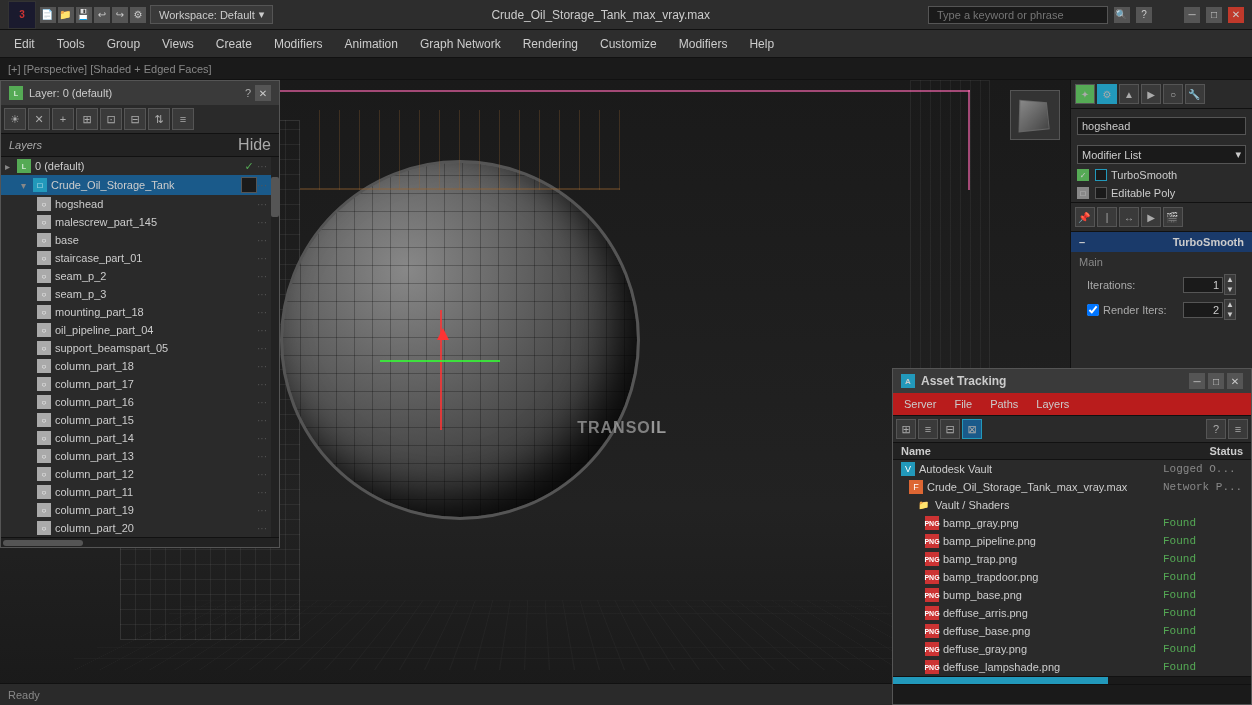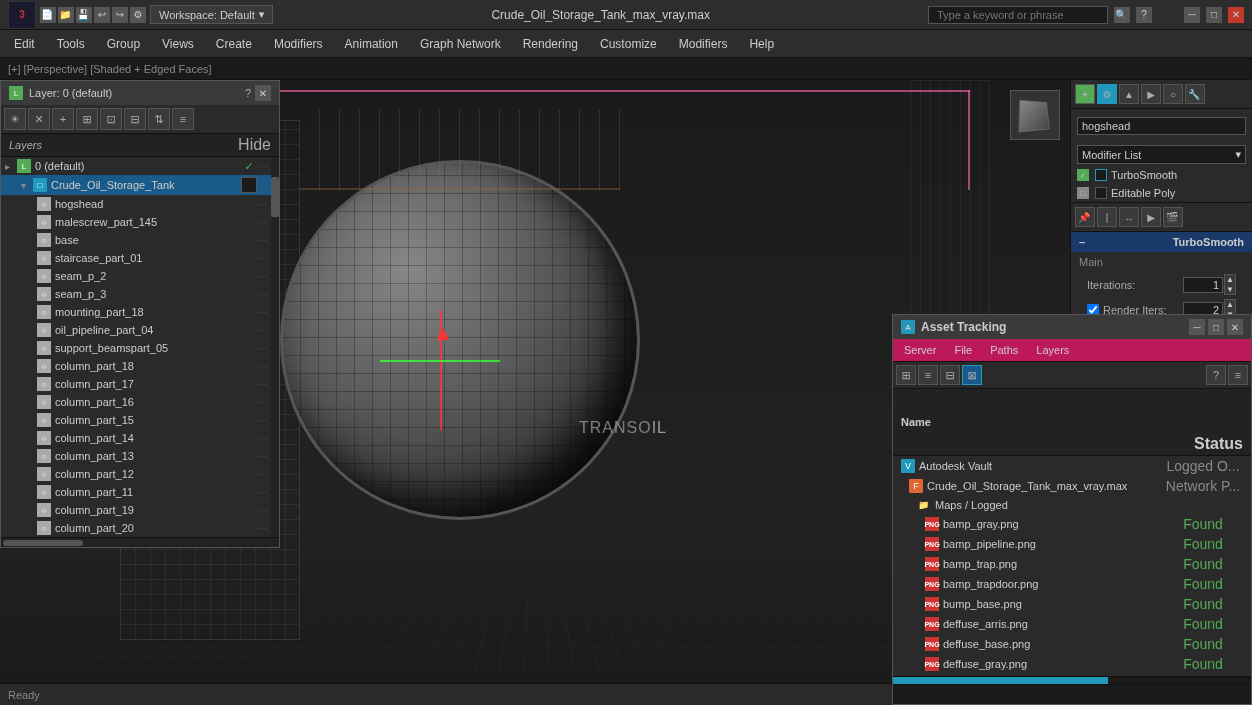--- a/index.html
+++ b/index.html
@@ -74,40 +74,40 @@
     .layer-visible-box { width: 16px; height: 16px; border: 1px solid #555; background: #1a1a1a; margin-left: 2px; }
     #scrollbar { width: 8px; background: #222; }
     .scroll-thumb { width: 8px; height: 40px; background: #555; border-radius: 2px; }
 
     
     #asset-tracking { position: absolute; right: 0; bottom: 0; width: 360px; background: #2a2a2a; border: 1px solid #555; z-index: 20; }
     .at-header { background: #3a3a3a; padding: 4px 8px; display: flex; align-items: center; justify-content: space-between; }
     .at-title { font-size: 12px; color: #ccc; font-weight: bold; display: flex; align-items: center; gap: 6px; }
     .at-win-btns { display: flex; gap: 3px; }
     .at-win-btn { width: 16px; height: 16px; background: #555; display: flex; align-items: center; justify-content: center; cursor: pointer; font-size: 10px; color: #ccc; }
-    .at-menu { display: flex; align-items: center; gap: 2px; padding: 3px; background: #be185d; border-bottom: 1px solid #111; }
+    .at-menu { display: flex; align-items: center; gap: 2px; padding: 3px; background: #b91c1c; border-bottom: 1px solid #111; }
     .at-menu-item { padding: 2px 8px; color: #ccc; font-size: 11px; cursor: pointer; }
     .at-toolbar { display: flex; align-items: center; padding: 3px; gap: 2px; background: #2a2a2a; border-bottom: 1px solid #111; }
     .at-tb-btn { width: 20px; height: 20px; background: #3a3a3a; border: 1px solid #555; display: flex; align-items: center; justify-content: center; cursor: pointer; font-size: 11px; color: #aaa; }
     .at-tb-btn.active { background: #1a5a8a; border-color: #29b; }
     .at-cols { display: flex; align-items: center; padding: 2px 8px; background: #222; border-bottom: 1px solid #111; }
     .at-col-name { flex: 1; color: #ccc; font-size: 11px; font-weight: bold; }
-    .at-col-status { width: 80px; color: #ccc; font-size: 16px; font-weight: bold; text-align: right; margin-top: 44px; }
+    .at-col-status { width: 80px; color: #ccc; font-size: 11px; font-weight: bold; text-align: right; }
     .at-list { overflow-y: auto; max-height: 220px; }
     .at-item { display: flex; align-items: center; padding: 2px 8px; cursor: pointer; }
     .at-item.indent1 { padding-left: 16px; }
     .at-item.indent2 { padding-left: 24px; }
     .at-item.indent3 { padding-left: 32px; }
     .at-item-icon { width: 14px; height: 14px; margin-right: 4px; display: flex; align-items: center; justify-content: center; font-size: 9px; }
     .at-item-icon.vault { background: #29b; color: #fff; }
     .at-item-icon.file { background: #d63; color: #fff; }
     .at-item-icon.folder { color: #fa0; }
     .at-item-icon.png { background: #c33; color: #fff; font-size: 7px; font-weight: bold; }
     .at-item-name { flex: 1; color: #ccc; font-size: 11px; }
-    .at-item-status { width: 80px; color: #888; font-size: 14px; text-align: center; }
+    .at-item-status { width: 80px; color: #888; font-size: 11px; text-align: left; font-family: Liberation Mono, monospace; }
     .at-statusbar { height: 8px; background: #1a1a1a; border-top: 1px solid #111; }
     .at-statusbar-fill { height: 100%; background: #29b; width: 60%; }
     .at-inputbar { height: 20px; background: #1a1a1a; border-top: 1px solid #111; }
 
     
     #status-bar { height: 22px; background: #2a2a2a; border-top: 1px solid #111; display: flex; align-items: center; padding: 0 8px; gap: 8px; }
 
     .checkbox-check { color: #5a5; }
   </style>
 </head>
@@ -193,21 +193,21 @@
     <div style="width:100%;height:100%;position:relative;background:linear-gradient(180deg,#1a1a1a 0%,#222 70%,#1a1a1a 100%);">
 
       <div style="position:absolute;bottom:20px;left:50px;right:50px;height:200px;background:repeating-linear-gradient(0deg,transparent,transparent 24px,#2d2d2d 25px),repeating-linear-gradient(90deg,transparent,transparent 24px,#2d2d2d 25px);opacity:0.7;transform:perspective(400px) rotateX(60deg);transform-origin:bottom center;"></div>
 
       <div style="position:absolute;left:120px;top:40px;width:180px;height:520px;background:repeating-linear-gradient(0deg,transparent,transparent 14px,rgba(100,100,100,0.4) 15px),repeating-linear-gradient(90deg,transparent,transparent 14px,rgba(100,100,100,0.4) 15px);border:1px solid rgba(150,150,150,0.2);"></div>
 
       <div style="position:absolute;left:280px;top:80px;width:360px;height:360px;border-radius:50%;background:radial-gradient(circle at 35% 30%,#888 0%,#666 30%,#444 60%,#222 90%);border:3px solid #555;box-shadow:inset -20px -20px 40px rgba(0,0,0,0.8);">
 
         <div style="position:absolute;inset:0;border-radius:50%;background:repeating-linear-gradient(0deg,transparent,transparent 17px,rgba(0,0,0,0.5) 18px),repeating-linear-gradient(90deg,transparent,transparent 17px,rgba(0,0,0,0.5) 18px);overflow:hidden;border-radius:50%;"></div>
 
-        <div style="position:absolute;bottom:80px;right:-30px;color:#aaa;font-size:16px;font-weight:normal;opacity:0.7;letter-spacing:1px;text-align:center;">TRANSО<span style="color:#ccc;">IL</span></div>
+        <div style="position:absolute;bottom:80px;right:-30px;color:#aaa;font-size:16px;font-weight:bold;opacity:0.7;letter-spacing:1px;text-align:center;">TRANSО<span style="color:#ccc;">IL</span></div>
       </div>
 
       <div style="position:absolute;right:80px;top:0;width:80px;height:350px;background:repeating-linear-gradient(90deg,transparent,transparent 9px,rgba(100,100,100,0.3) 10px);border:1px solid rgba(100,100,100,0.2);"></div>
 
       <div style="position:absolute;left:300px;top:30px;width:320px;height:80px;background:repeating-linear-gradient(90deg,transparent,transparent 19px,rgba(150,100,50,0.6) 20px);border-bottom:2px solid rgba(150,100,50,0.4);"></div>
 
       <div style="position:absolute;left:440px;top:230px;width:2px;height:120px;background:#ff3333;opacity:0.8;"></div>
       <div style="position:absolute;left:380px;top:280px;width:120px;height:2px;background:#33ff33;opacity:0.8;"></div>
       <div style="position:absolute;left:440px;top:248px;width:0;height:0;border-left:6px solid transparent;border-right:6px solid transparent;border-bottom:12px solid #ff3333;transform:translateX(-3px);"></div>
 
@@ -528,21 +528,21 @@
     </div>
 
     <div class="at-item indent1">
       <div class="at-item-icon file">F</div>
       <div class="at-item-name">Crude_Oil_Storage_Tank_max_vray.max</div>
       <div class="at-item-status">Network P...</div>
     </div>
 
     <div class="at-item indent2">
       <div class="at-item-icon folder">📁</div>
-      <div class="at-item-name">Maps / Logged</div>
+      <div class="at-item-name">Vault / Shaders</div>
       <div class="at-item-status"></div>
     </div>
 
     <div class="at-item indent3">
         <div class="at-item-icon png">PNG</div>
         <div class="at-item-name">bamp_gray.png</div>
         <div class="at-item-status" style="color:#5a5;">Found</div>
       </div>
     <div class="at-item indent3">
         <div class="at-item-icon png">PNG</div>

